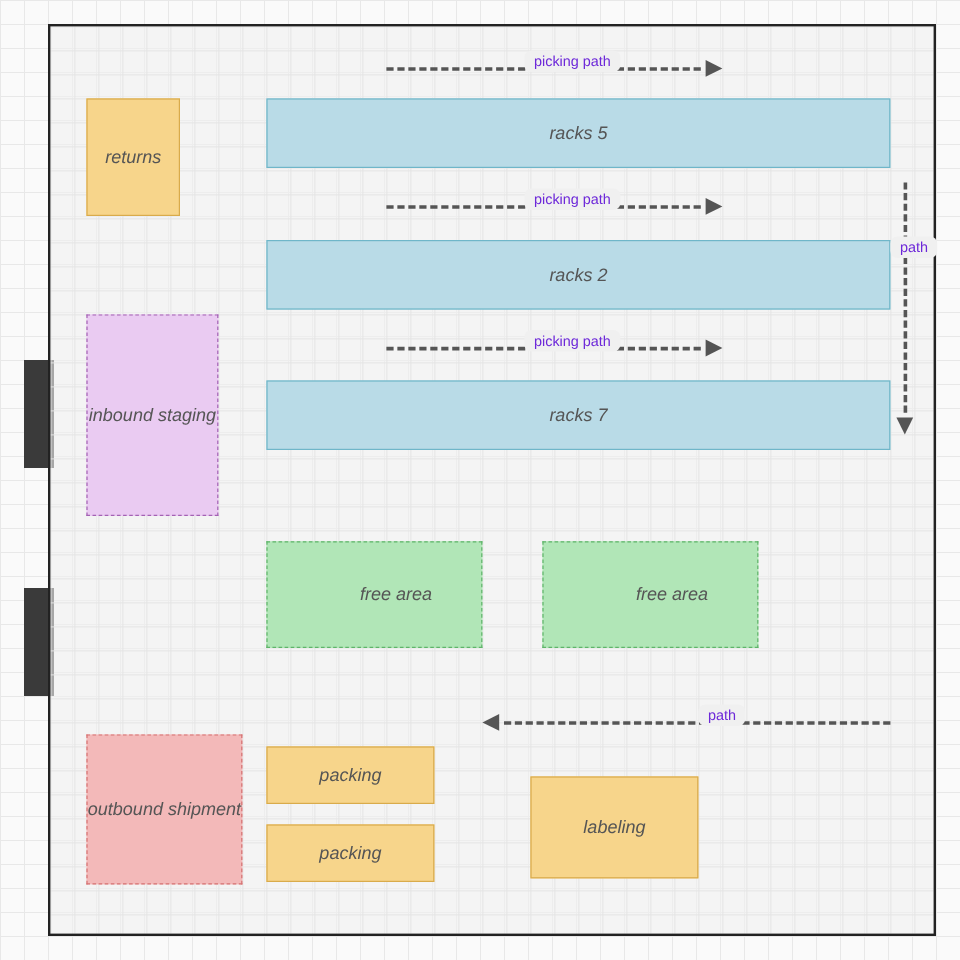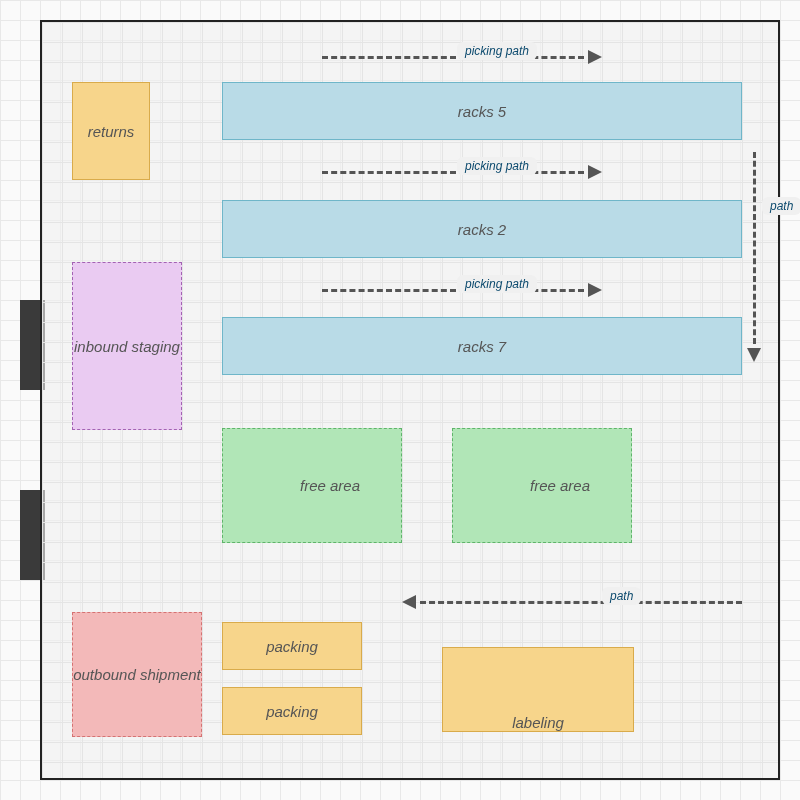--- a/index.html
+++ b/index.html
@@ -58,23 +58,23 @@
     background: #eacbf2;
     border: 1.5px dashed #a362b3;
     left: 30px;
     top: 240px;
     width: 110px;
     height: 168px;
   }
   .free {
     background: #b1e6b7;
     border: 1.5px dashed #5fb46a;
-    top: 406px;
+    top: 429px;
     width: 180px;
-    height: 115px;
+    height: 89px;
     padding-left: 36px;
   }
   .free1 { left: 180px; }
   .free2 { left: 410px; }
   .outbound {
     background: #f3b9b9;
     border: 1.5px dashed #d57272;
     left: 30px;
     top: 590px;
     width: 130px;
@@ -87,23 +87,22 @@
     width: 140px;
     height: 48px;
   }
   .packing1 { top: 600px; }
   .packing2 { top: 665px; }
   .labeling {
     background: #f7d58b;
     border: 1.5px solid #d9ab4b;
     left: 400px;
     top: 625px;
-    width: 192px;
+    width: 140px;
     height: 85px;
-    align-items: flex-end;
   }
   .damaged {
     background: #f7d58b;
     border: 1.5px solid #d9ab4b;
     left: 590px;
     top: 615px;
     width: 110px;
     height: 98px;
     font-size: 14px;
     line-height: 1.2;
@@ -142,23 +141,21 @@
     border-bottom: 7px solid transparent;
     border-right: 14px solid #555;
     margin-right: 4px;
   }
   .path-label {
     position: absolute;
     background: #f0f0f0;
     border-radius: 6px;
     padding: 2px 8px;
     font-size: 12px;
-    font-style: italic;
-    color: #0c4a6e;
-    margin-left: 20px;
+    color: #6d28d9;
   }
   .path-v {
     position: absolute;
     width: 20px;
     display: flex;
     flex-direction: column;
     align-items: center;
   }
   .dash-line-v {
     border-left: 3px dashed #555;

